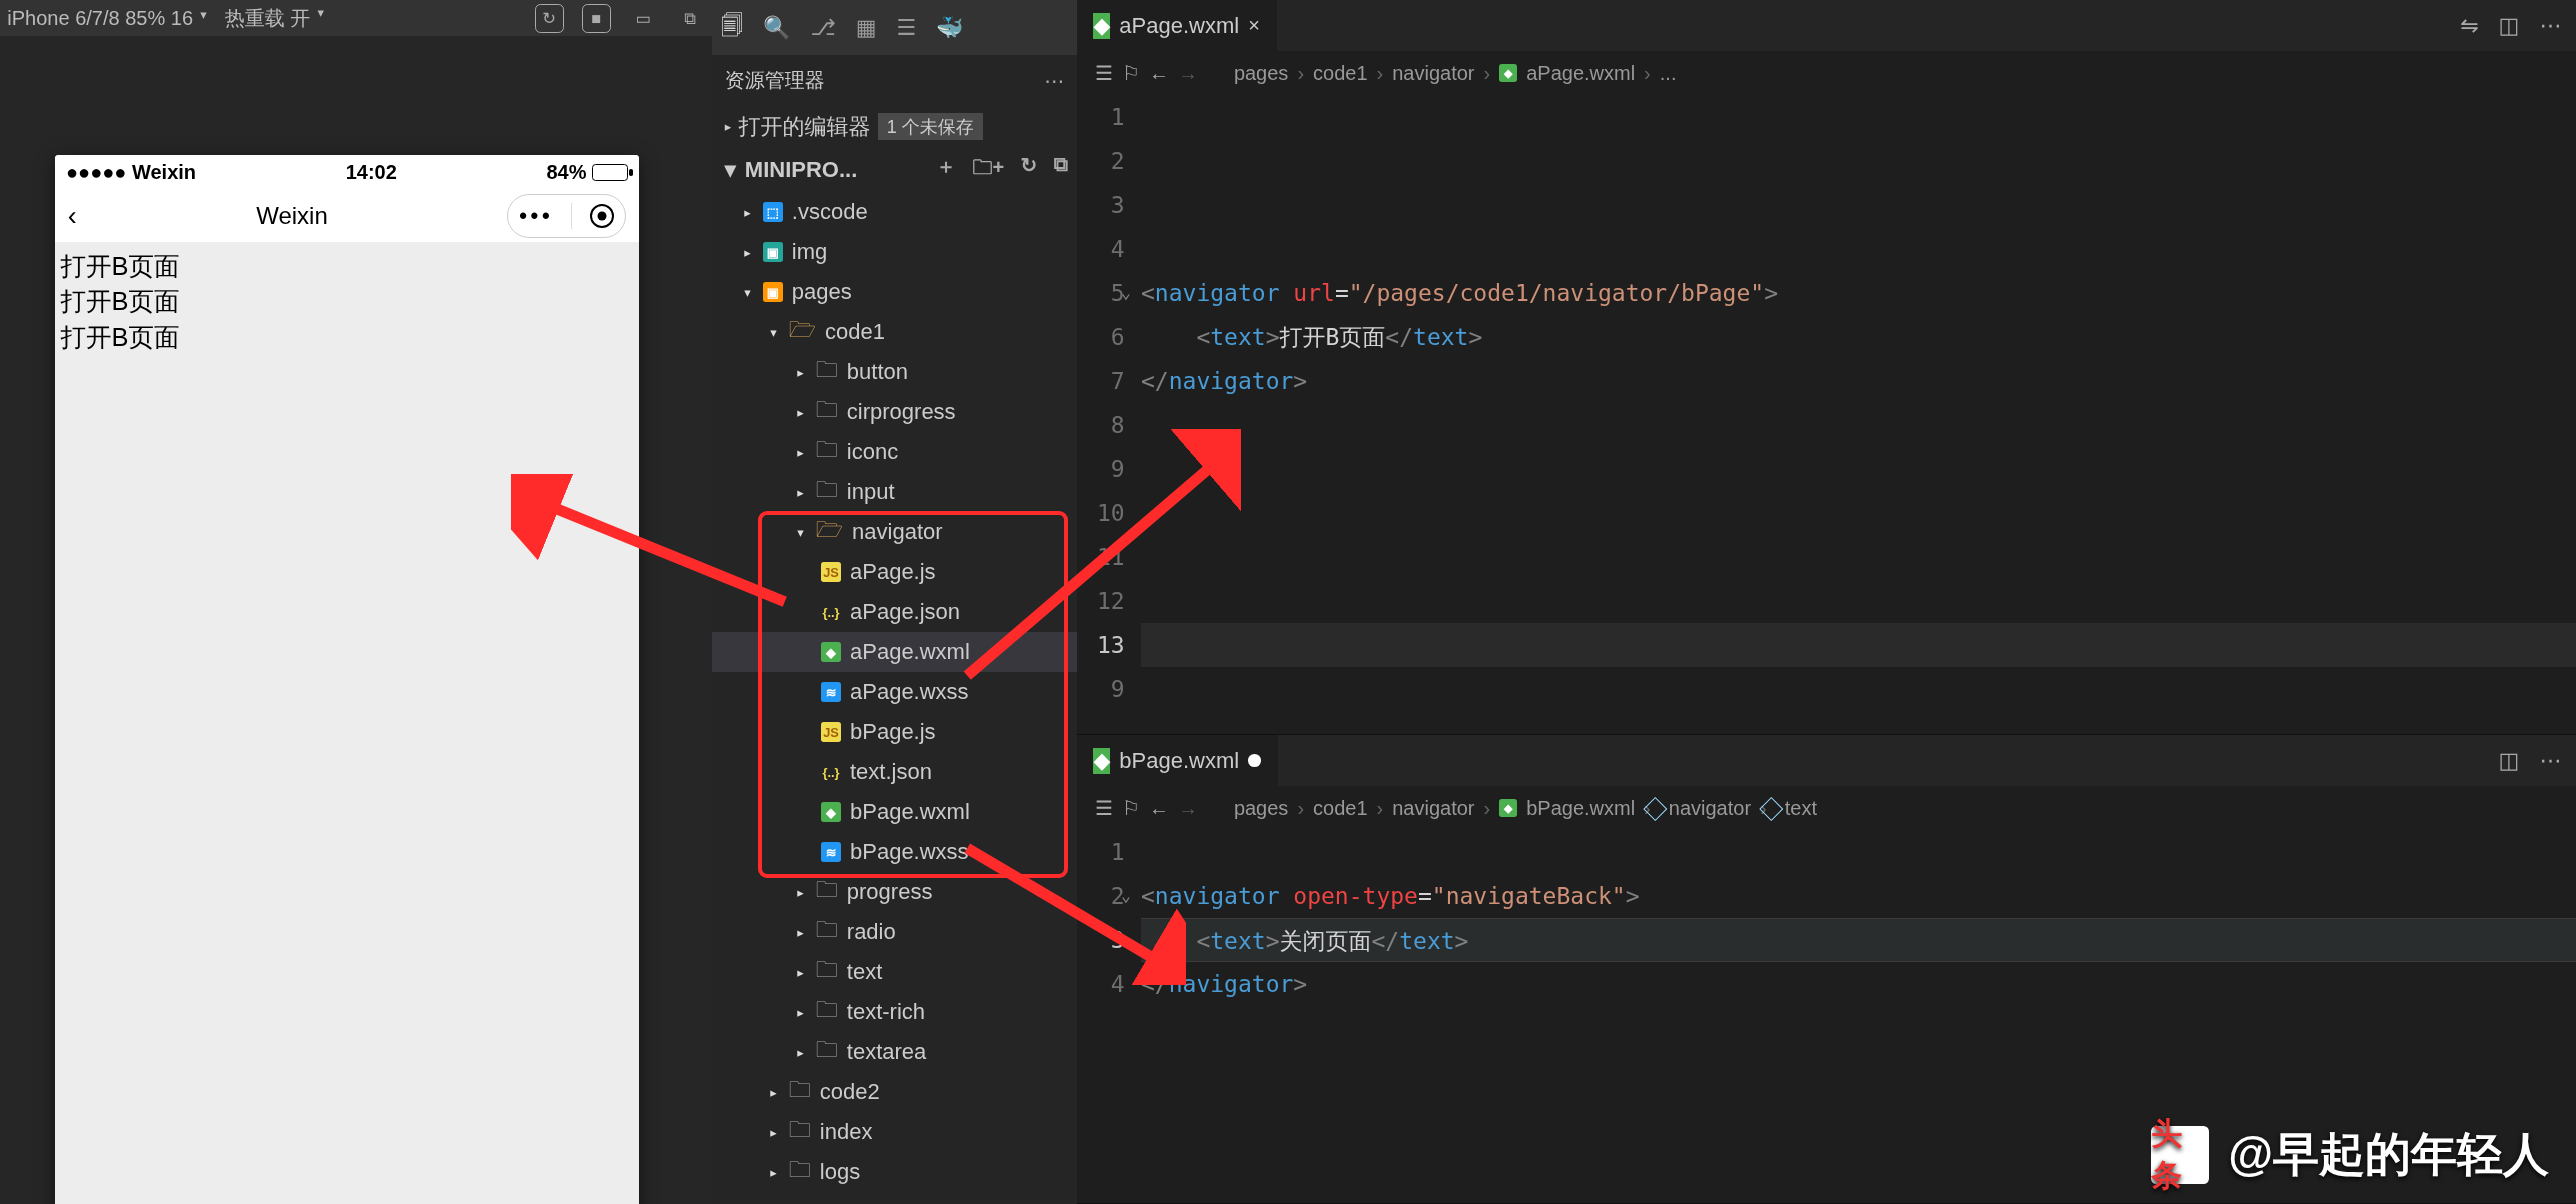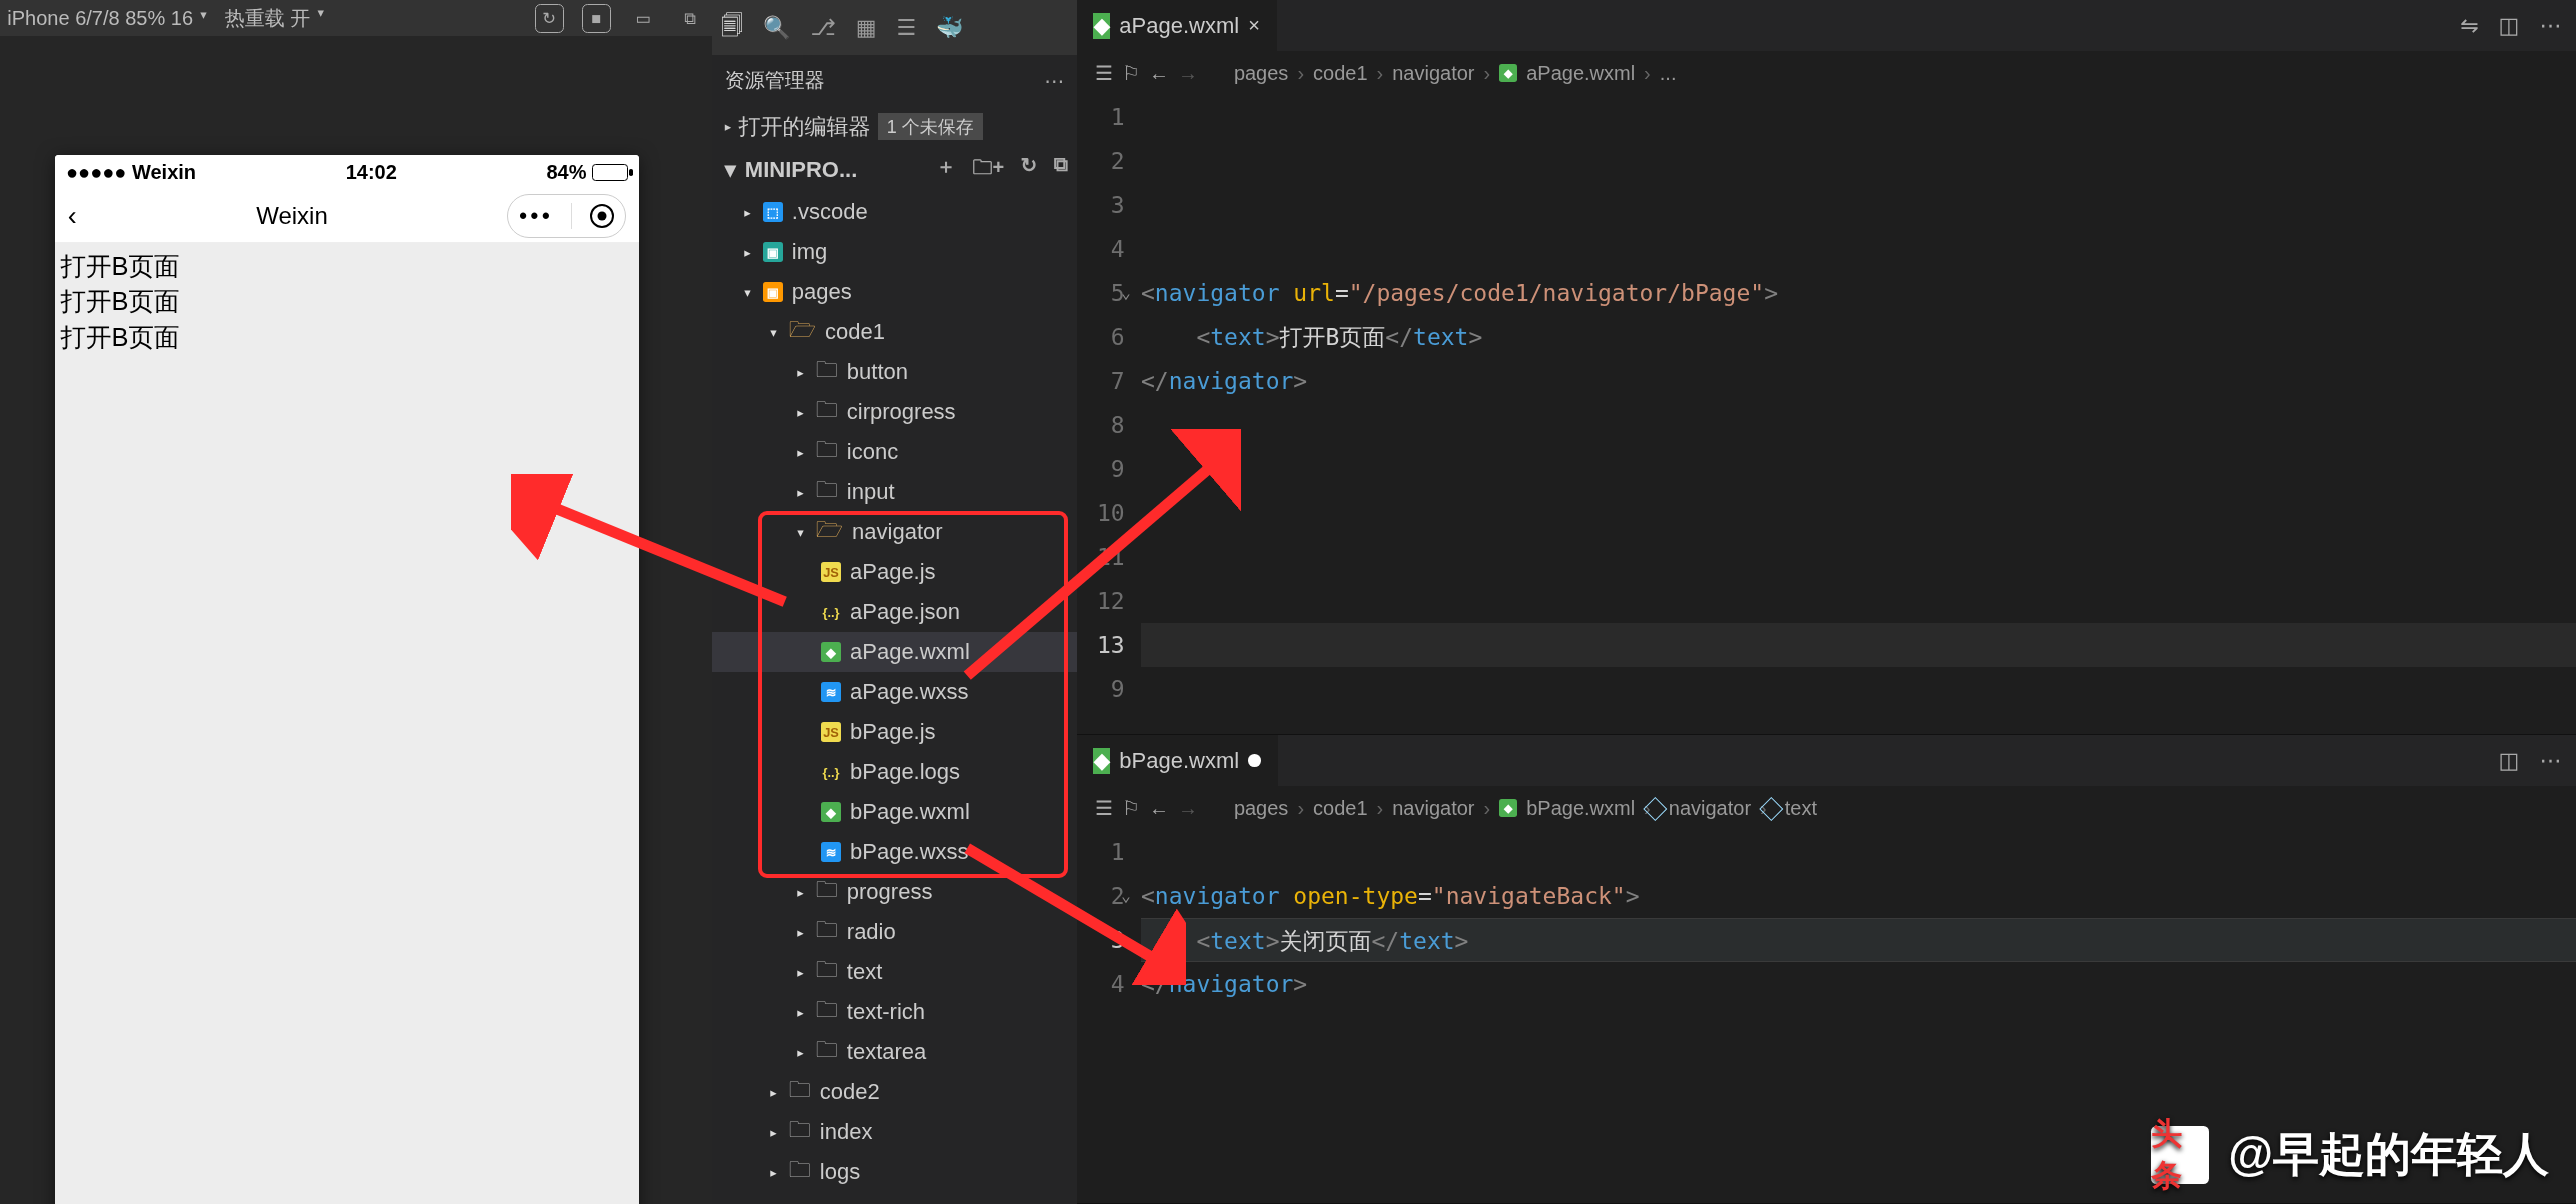--- a/index.html
+++ b/index.html
@@ -203,21 +203,21 @@
   .gutter .ln { height: 44px; }
   .gutter .ln.cur { color: #c8c8c8; }
   .lines { flex: 1; position: relative; }
   .lines .line { height: 44px; white-space: pre; }
   .lines .hl { background: #2a2a2a; }
   .lines .sel-line { background: #2a2d2e; border: 0.9px solid #3a3a3a; border-left: none; border-right: none; }
   .fold {
     position: absolute; left: -20px; color: #888; font-size: 16.4px;
   }
   .tk-tag { color: #4a9cd6; }
-  .tk-attr { color: #eab308; }
+  .tk-attr { color: #ef4444; }
   .tk-str { color: #ce9178; }
   .tk-text { color: #d4d4d4; }
   .tk-brk { color: #808080; }
 
   
   svg.arrow { position: absolute; pointer-events: none; }
 
   
   .watermark {
     position: absolute; right: 27px; bottom: 18px;
@@ -369,21 +369,21 @@
       <div class="row d3">
           <span class="fic ic-wxss">≋</span>
           <span>aPage.wxss</span>
         </div>
       <div class="row d3">
           <span class="fic ic-js">JS</span>
           <span>bPage.js</span>
         </div>
       <div class="row d3">
           <span class="fic ic-json">{..}</span>
-          <span>bPage.logs</span>
+          <span>text.json</span>
         </div>
       <div class="row d3">
           <span class="fic ic-wxml">◆</span>
           <span>bPage.wxml</span>
         </div>
       <div class="row d3">
           <span class="fic ic-wxss">≋</span>
           <span>bPage.wxss</span>
         </div>
       <div class="row d2">

